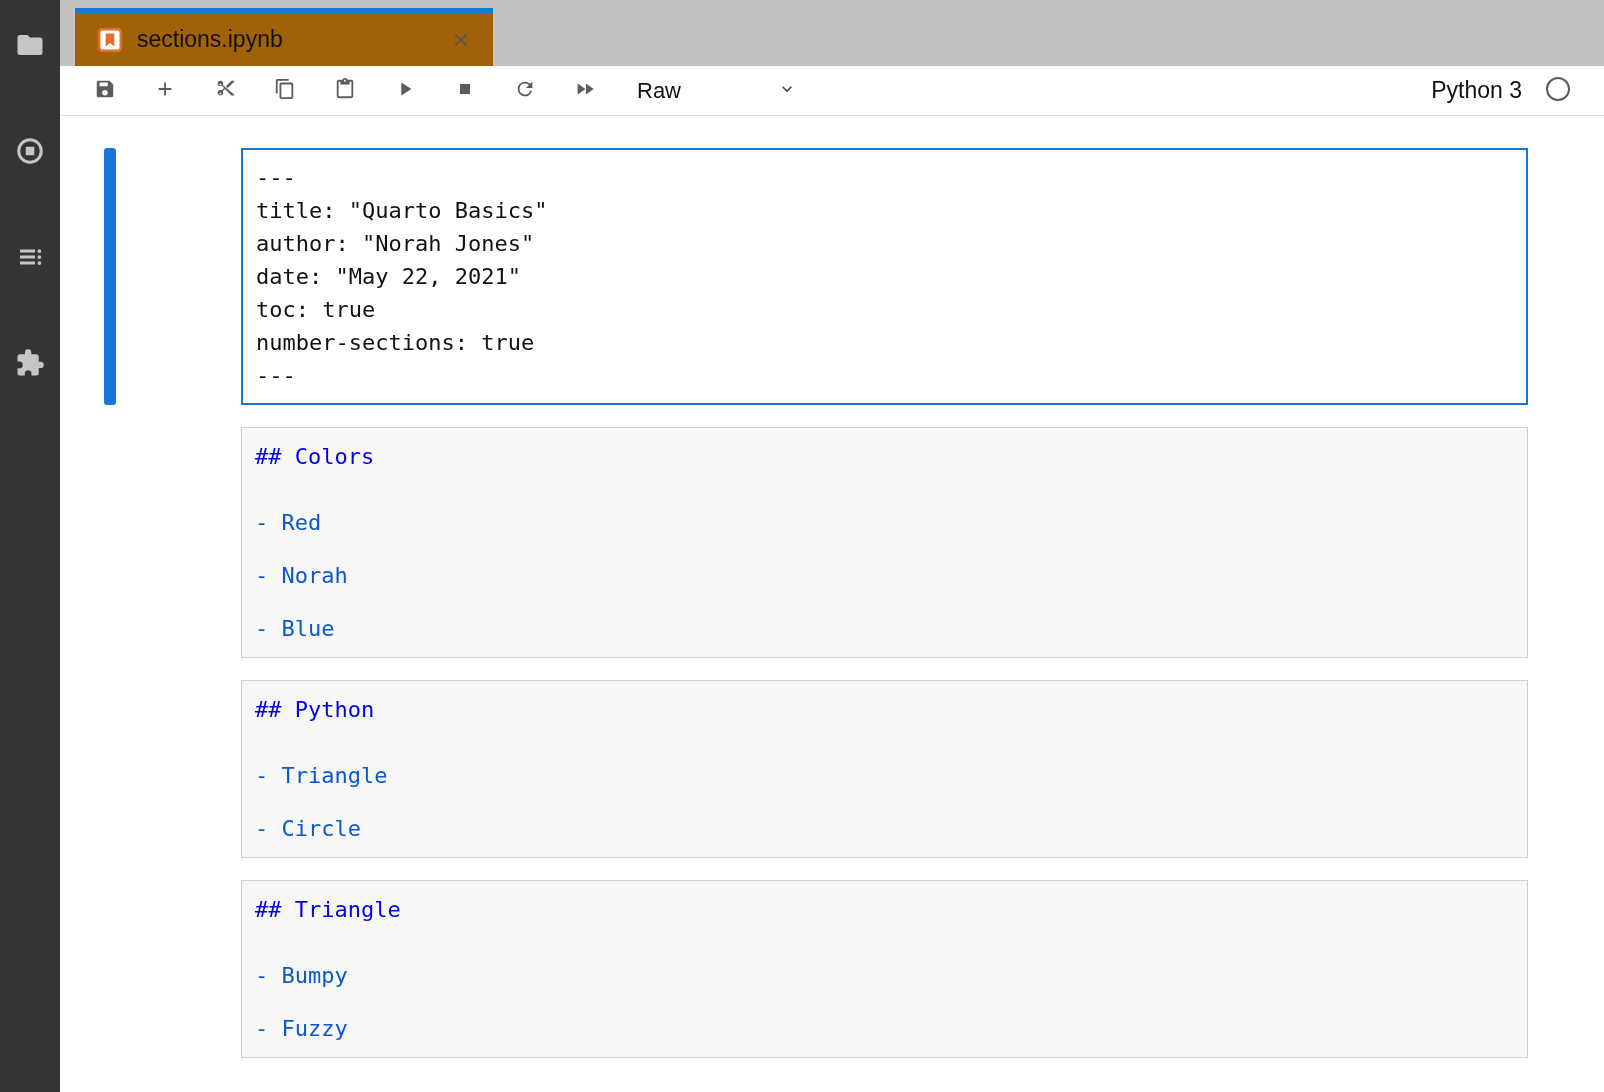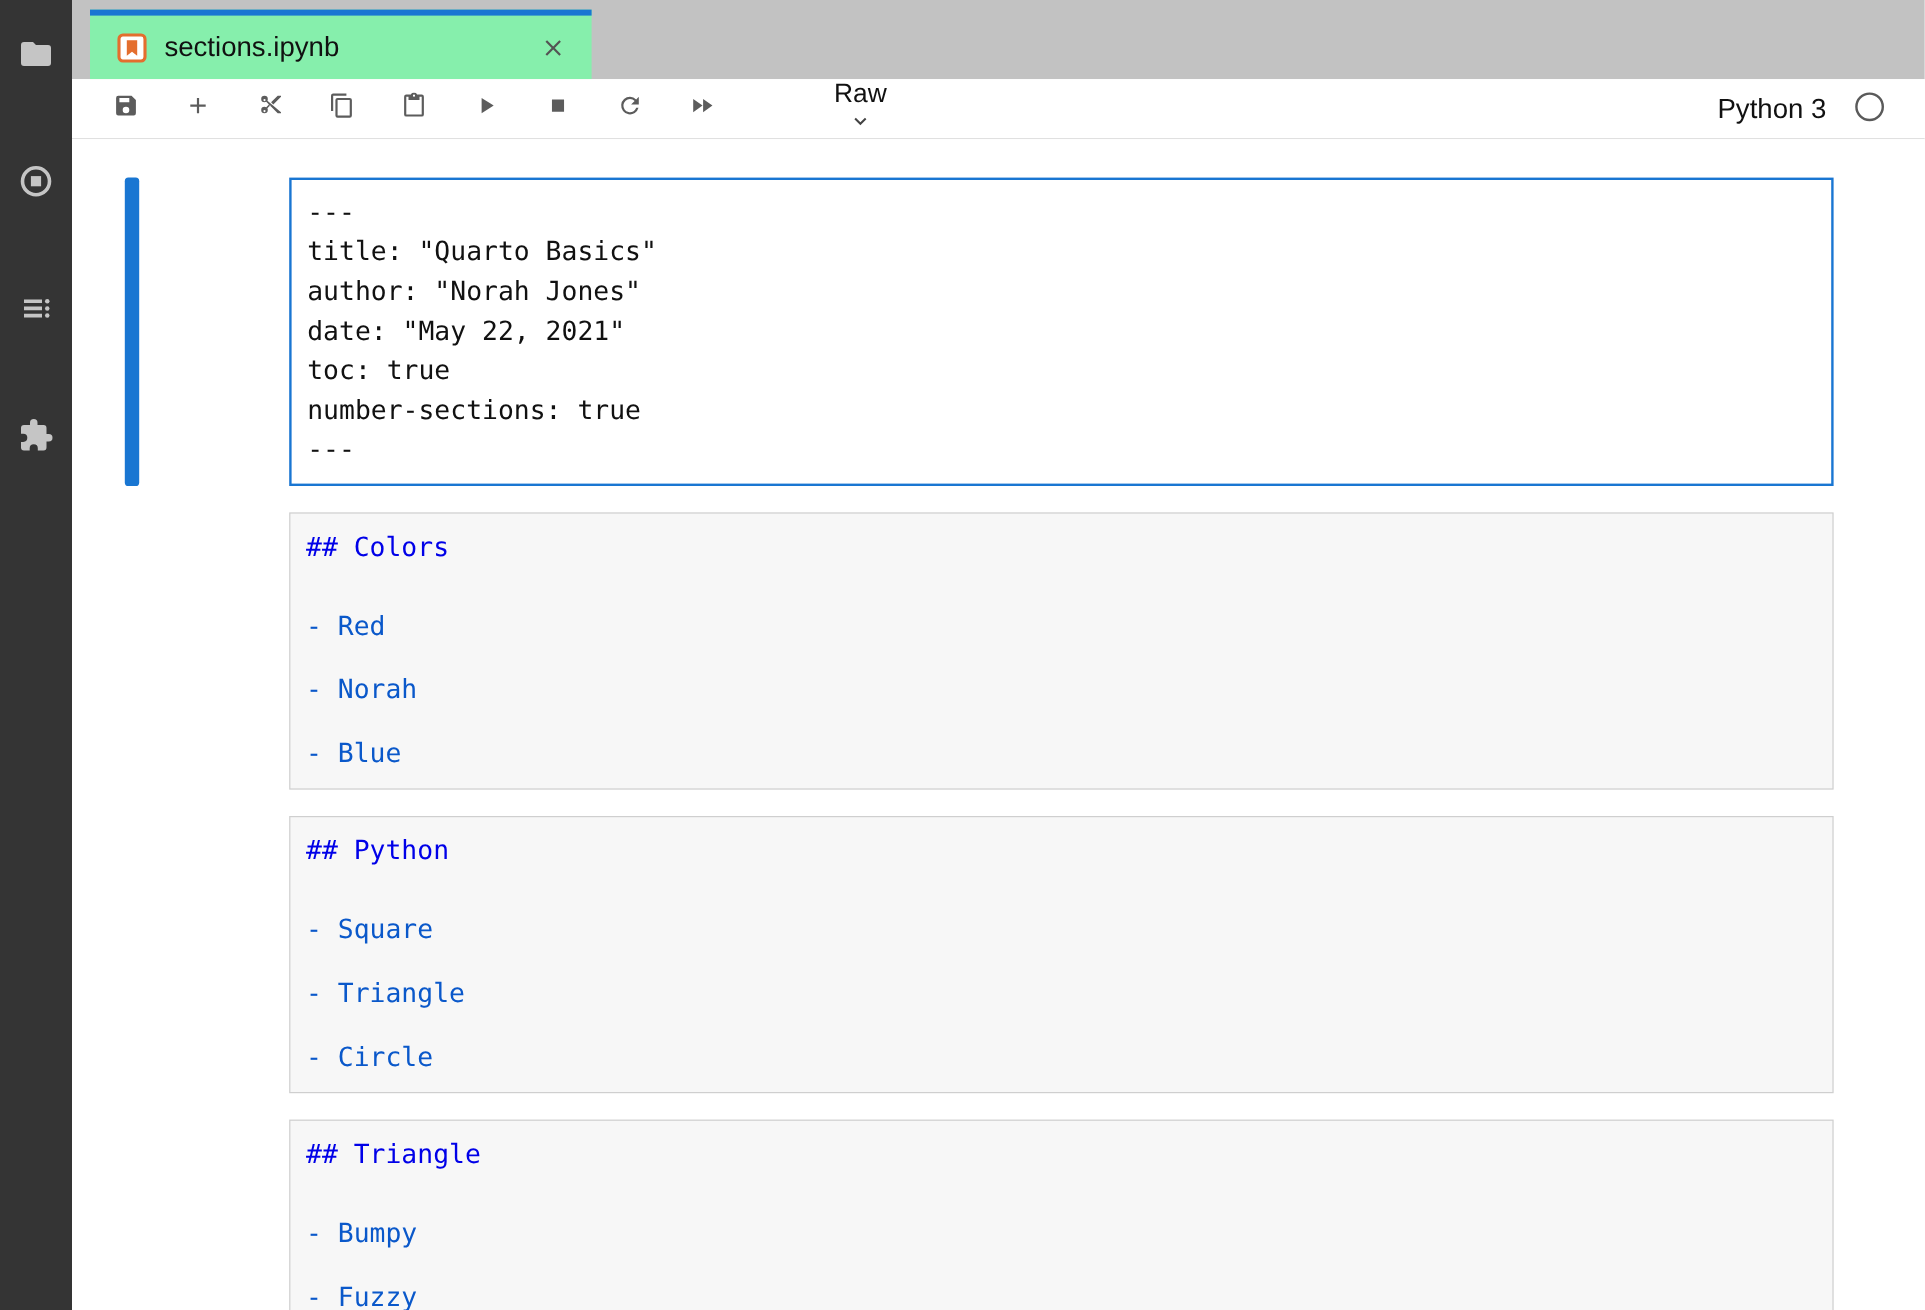--- a/index.html
+++ b/index.html
@@ -22,33 +22,33 @@
   .sidebar{width:60px;height:100%;background:var(--sidebar-bg);flex:0 0 60px;
     display:flex;flex-direction:column;align-items:center;padding-top:30px;gap:72px;}
   .sidebar .side-btn{width:34px;height:34px;display:flex;align-items:center;justify-content:center;cursor:pointer;}
   .sidebar svg{width:30px;height:30px;fill:var(--sidebar-icon);}
 
   
   .main{flex:1;display:flex;flex-direction:column;height:100%;min-width:0;}
 
   
   .tabbar{height:66px;background:var(--tabbar-bg);display:flex;align-items:flex-end;flex:0 0 66px;}
-  .tab{margin-left:15px;width:418px;height:58px;background:#86efac;border-top:5px solid var(--accent);
+  .tab{margin-left:15px;width:418px;height:58px;background:#a16207;border-top:5px solid var(--accent);
     display:flex;align-items:center;padding:0 18px 0 22px;}
   .tab .nb-icon{width:26px;height:26px;margin-right:14px;flex:0 0 26px;}
   .tab .tab-label{font-size:23px;color:#111;flex:1;white-space:nowrap;overflow:hidden;}
   .tab .tab-close{width:28px;height:28px;display:flex;align-items:center;justify-content:center;cursor:pointer;}
   .tab .tab-close svg{width:22px;height:22px;fill:#545454;}
 
   
   .toolbar{height:50px;background:#fff;border-bottom:1px solid #e0e0e0;
     display:flex;align-items:center;padding:0 20px 0 33px;gap:36px;flex:0 0 50px;}
   .tool-btn{width:24px;height:24px;display:flex;align-items:center;justify-content:center;cursor:pointer;}
   .tool-btn svg{width:22px;height:22px;fill:var(--toolbar-icon);}
-  .celltype-select{margin-left:4px;width:160px;display:flex;align-items:center;justify-content:space-between;cursor:pointer;flex-direction:column;}
+  .celltype-select{margin-left:4px;width:160px;display:flex;align-items:center;justify-content:space-between;cursor:pointer;}
   .celltype-select .celltype-label{font-size:22px;color:#111;}
   .celltype-select svg{width:20px;height:20px;fill:#444;}
   .toolbar-right{margin-left:auto;display:flex;align-items:flex-start;gap:24px;padding-right:14px;}
   .kernel-name{font-size:23px;color:#111;cursor:pointer;}
   .kernel-status{width:24px;height:24px;border:2.5px solid #5a5a5a;border-radius:50%;background:#fff;cursor:pointer;}
 
   
   .notebook{flex:1;background:#fff;overflow:hidden;padding-top:32px;}
   .cell-row{display:flex;align-items:stretch;margin-bottom:22px;}
   .collapser{width:12px;margin-left:44px;border-radius:3px;flex:0 0 12px;cursor:pointer;}
@@ -223,21 +223,20 @@
         <div class="md-item code-line">- Norah</div>
         <div class="md-item code-line">- Blue</div>
       </div>
     </div>
 
     <div class="cell-row">
       <div class="collapser inactive"></div>
       <div class="prompt-spacer"></div>
       <div class="cell md-cell">
         <div class="md-heading code-line">## Python</div>
-        <div class="md-item code-line">- Square</div>
         <div class="md-item code-line">- Triangle</div>
         <div class="md-item code-line">- Circle</div>
       </div>
     </div>
 
     <div class="cell-row">
       <div class="collapser inactive"></div>
       <div class="prompt-spacer"></div>
       <div class="cell md-cell">
         <div class="md-heading code-line">## Triangle</div>

